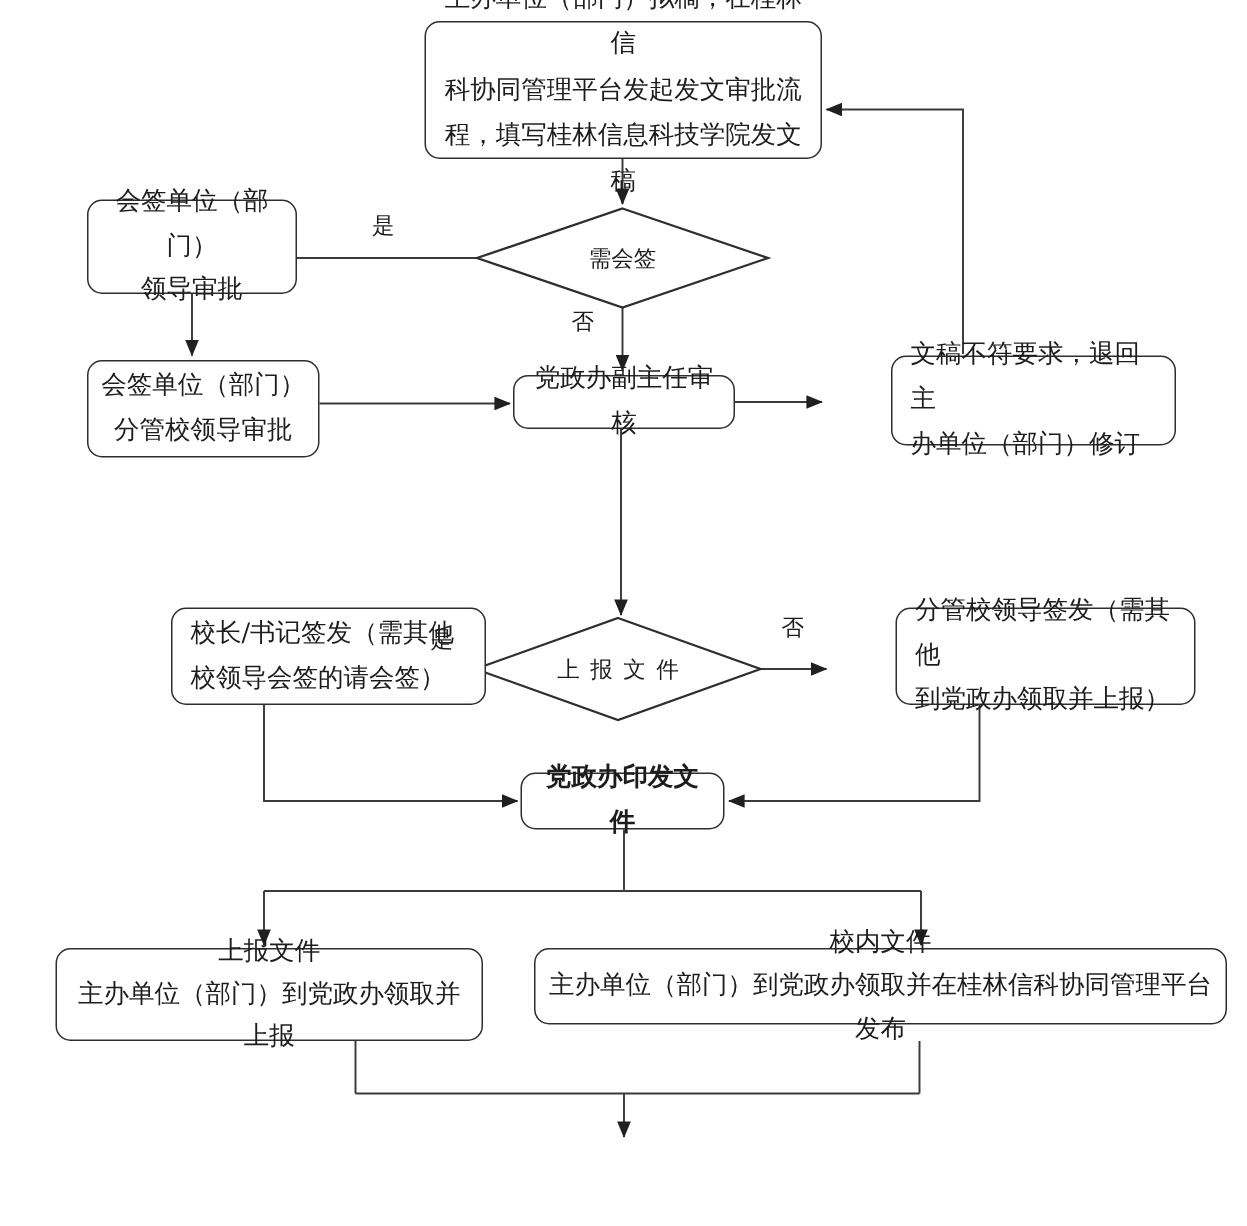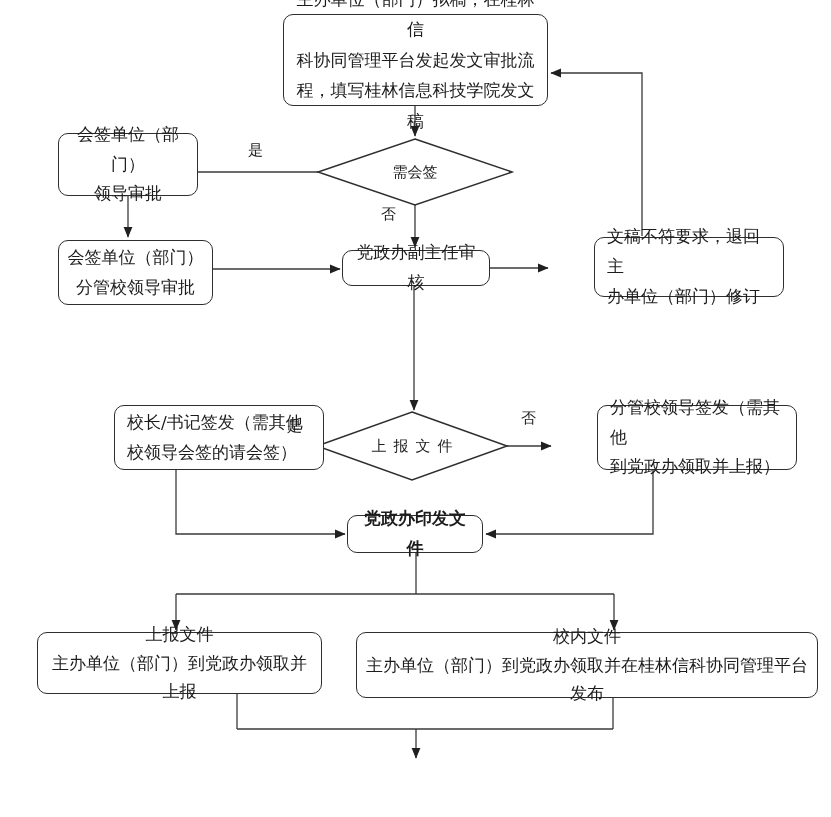--- a/index.html
+++ b/index.html
@@ -119,21 +119,21 @@
 校领导会签的请会签）</div>
 
   <div class="node align-left" style="left:553px;top:405px;width:200px;height:65px;">分管校领导签发（需其他
 到党政办领取并上报）</div>
 
   <div class="node" style="left:347px;top:515px;width:136px;height:38px;font-weight:bold;">党政办印发文件</div>
 
   <div class="node" style="left:37px;top:632px;width:285px;height:62px;line-height:1.7;">上报文件
 主办单位（部门）到党政办领取并上报</div>
 
-  <div class="node" style="left:356px;top:632px;width:462px;height:66px;line-height:1.7;">校内文件
+  <div class="node" style="left:356px;top:632px;width:462px;height:51px;line-height:1.7;">校内文件
 主办单位（部门）到党政办领取并在桂林信科协同管理平台发布</div>
 
 
   <div class="diamond-label" style="left:355px;top:160px;width:120px;height:24px;">需会签</div>
 
   <div class="diamond-label spread" style="left:342px;top:434px;width:140px;height:24px;">上报文件</div>
 
   <div class="edge-label" style="left:248px;top:141px;">是</div>
 
   <div class="edge-label" style="left:381px;top:205px;">否</div>

